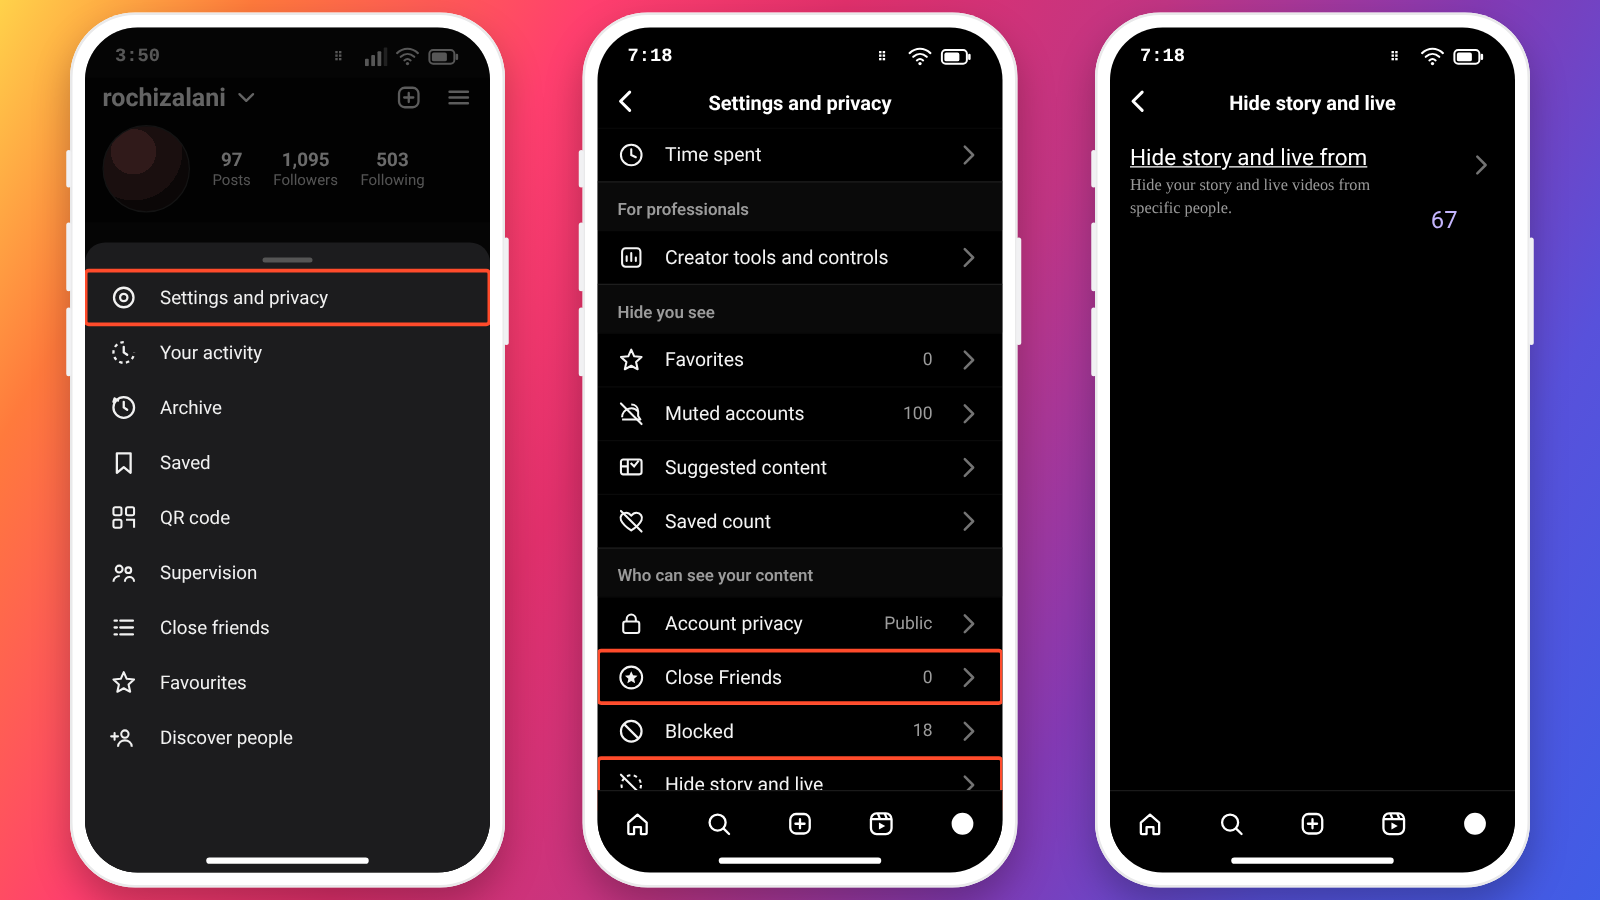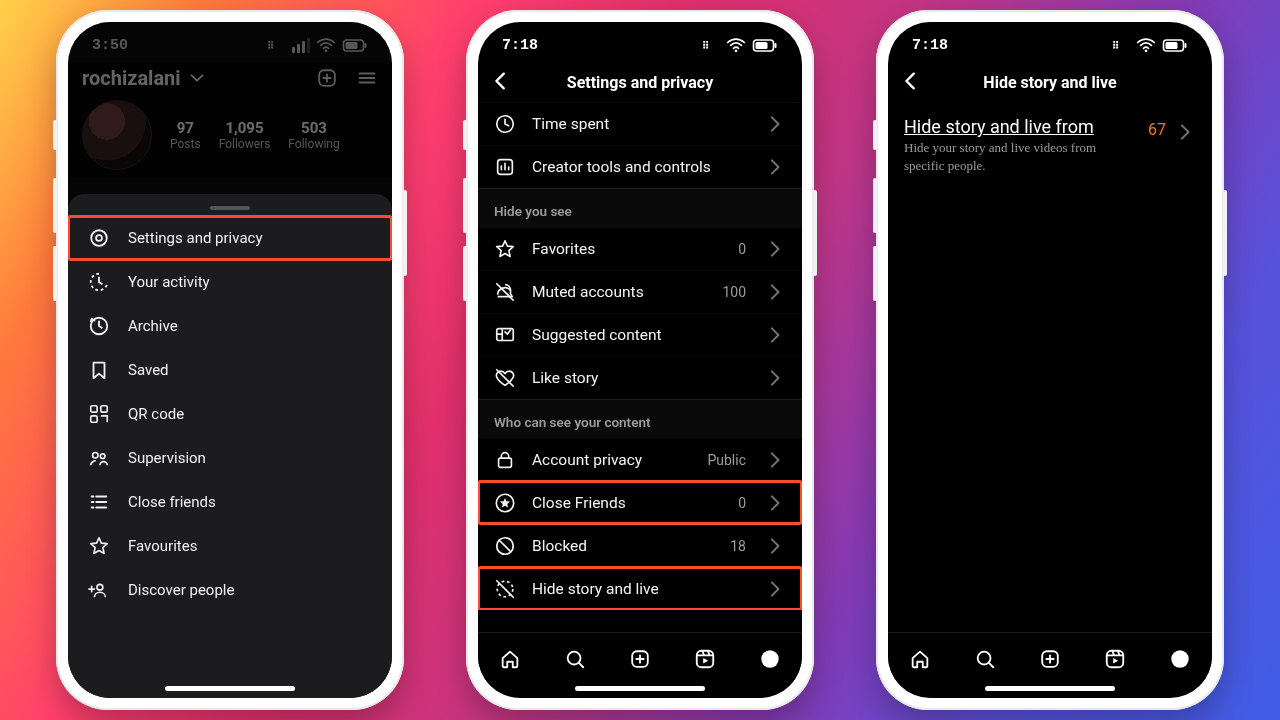--- a/index.html
+++ b/index.html
@@ -87,21 +87,21 @@
   .navbar {
     position:absolute; bottom:14px; left:0; right:0; height:52px;
     background:#000; border-top:1px solid #1a1a1a;
     display:flex; justify-content:space-around; align-items:center;
   }
   .p3-body { padding: 6px 16px; }
   .p3-row { display:flex; align-items:flex-start; gap:10px; padding:8px 0;}
   .p3-row .txt { flex:1; }
   .p3-row .t1 { font-size:18px; color:#fff;text-decoration:underline; }
   .p3-row .t2 { font-size:13px; color:#9a9a9a; line-height:1.35; margin-top:2px;font-family:Liberation Serif, serif;}
-  .p3-row .cnt { color:#f97316; font-size:16px; padding-top:4px;}
+  .p3-row .cnt { color:#c4b5fd; font-size:19px; padding-top:4px;margin-top:44px;}
   svg { display:block; }
   .ico { width:22px; height:22px; flex:0 0 22px; }
   .ico-sm { width:20px; height:20px; flex:0 0 20px; }
 </style>
 </head>
 <body>
 
 <svg width="0" height="0" style="position:absolute">
   <defs>
     <g id="i-chevr">
@@ -374,20 +374,21 @@
     <div id="p2-list" style="overflow:hidden;">
         <div class="srow">
           <svg class="ico" viewBox="0 0 24 24">
             <use href="#i-clock"></use>
           </svg>
           <span class="lbl">Time spent</span>
           <svg class="ico-sm chev" viewBox="0 0 24 24">
             <use href="#i-chevr"></use>
           </svg>
         </div>
+        <div class="section-hdr">For professionals</div>
         <div class="srow">
           <svg class="ico" viewBox="0 0 24 24">
             <use href="#i-chart"></use>
           </svg>
           <span class="lbl">Creator tools and controls</span>
           <svg class="ico-sm chev" viewBox="0 0 24 24">
             <use href="#i-chevr"></use>
           </svg>
         </div>
         <div class="section-hdr">Hide you see</div>
@@ -417,21 +418,21 @@
           </svg>
           <span class="lbl">Suggested content</span>
           <svg class="ico-sm chev" viewBox="0 0 24 24">
             <use href="#i-chevr"></use>
           </svg>
         </div>
         <div class="srow">
           <svg class="ico" viewBox="0 0 24 24">
             <use href="#i-heartoff"></use>
           </svg>
-          <span class="lbl">Like story</span>
+          <span class="lbl">Saved count</span>
           <svg class="ico-sm chev" viewBox="0 0 24 24">
             <use href="#i-chevr"></use>
           </svg>
         </div>
         <div class="section-hdr">Who can see your content</div>
         <div class="srow">
           <svg class="ico" viewBox="0 0 24 24">
             <use href="#i-lock"></use>
           </svg>
           <span class="lbl">Account privacy</span>

